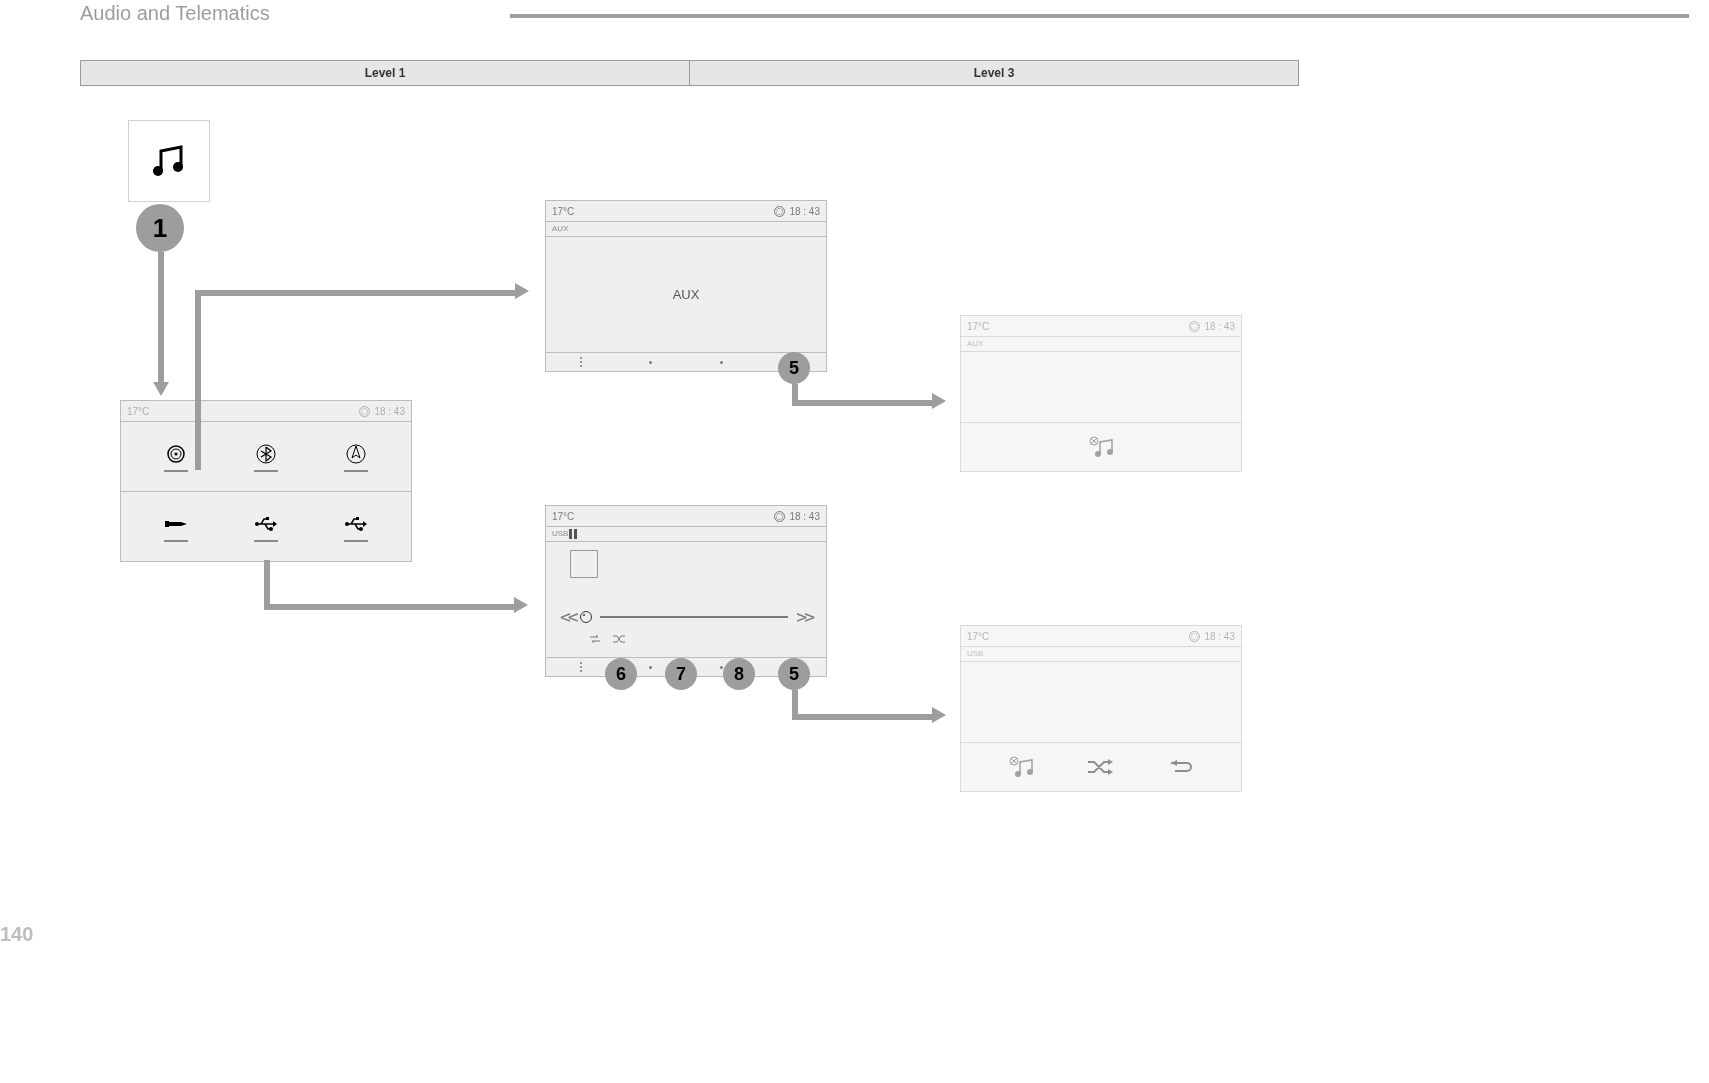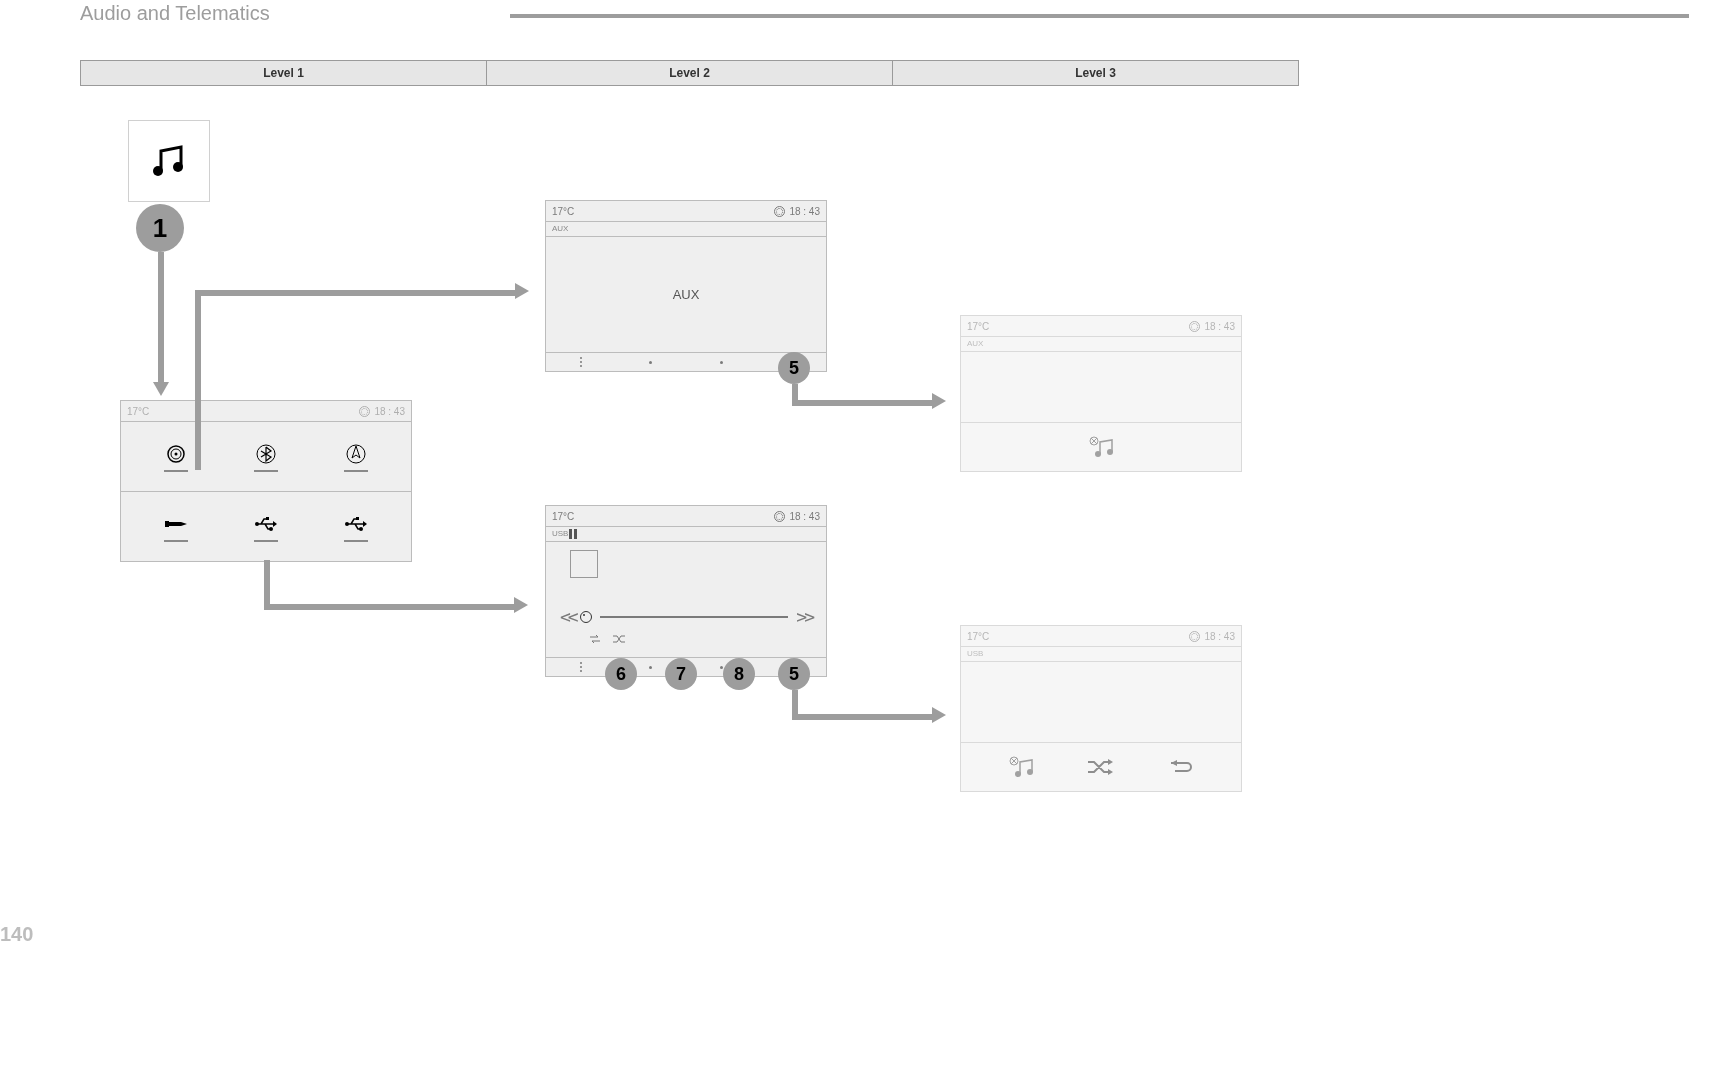--- a/index.html
+++ b/index.html
@@ -54,21 +54,20 @@
 <body>
 
 <div class="page">
 
   <div class="section-title">Audio and Telematics</div>
   <div class="top-rule"></div>
   <div class="page-num">140</div>
 
   <div class="level-bar">
     <div class="level-cell">Level 1</div>
-    <div class="level-cell">Level 2</div>
     <div class="level-cell">Level 3</div>
   </div>
 
   <div class="tile">
     <svg width="40" height="40">
       <path d="M12 30 V10 L32 6 V26" stroke="#000" stroke-width="3" fill="none"></path>
       <circle cx="9" cy="30" r="5" fill="#000"></circle>
         <circle cx="29" cy="26" r="5" fill="#000"></circle>
     </svg>
   </div>

